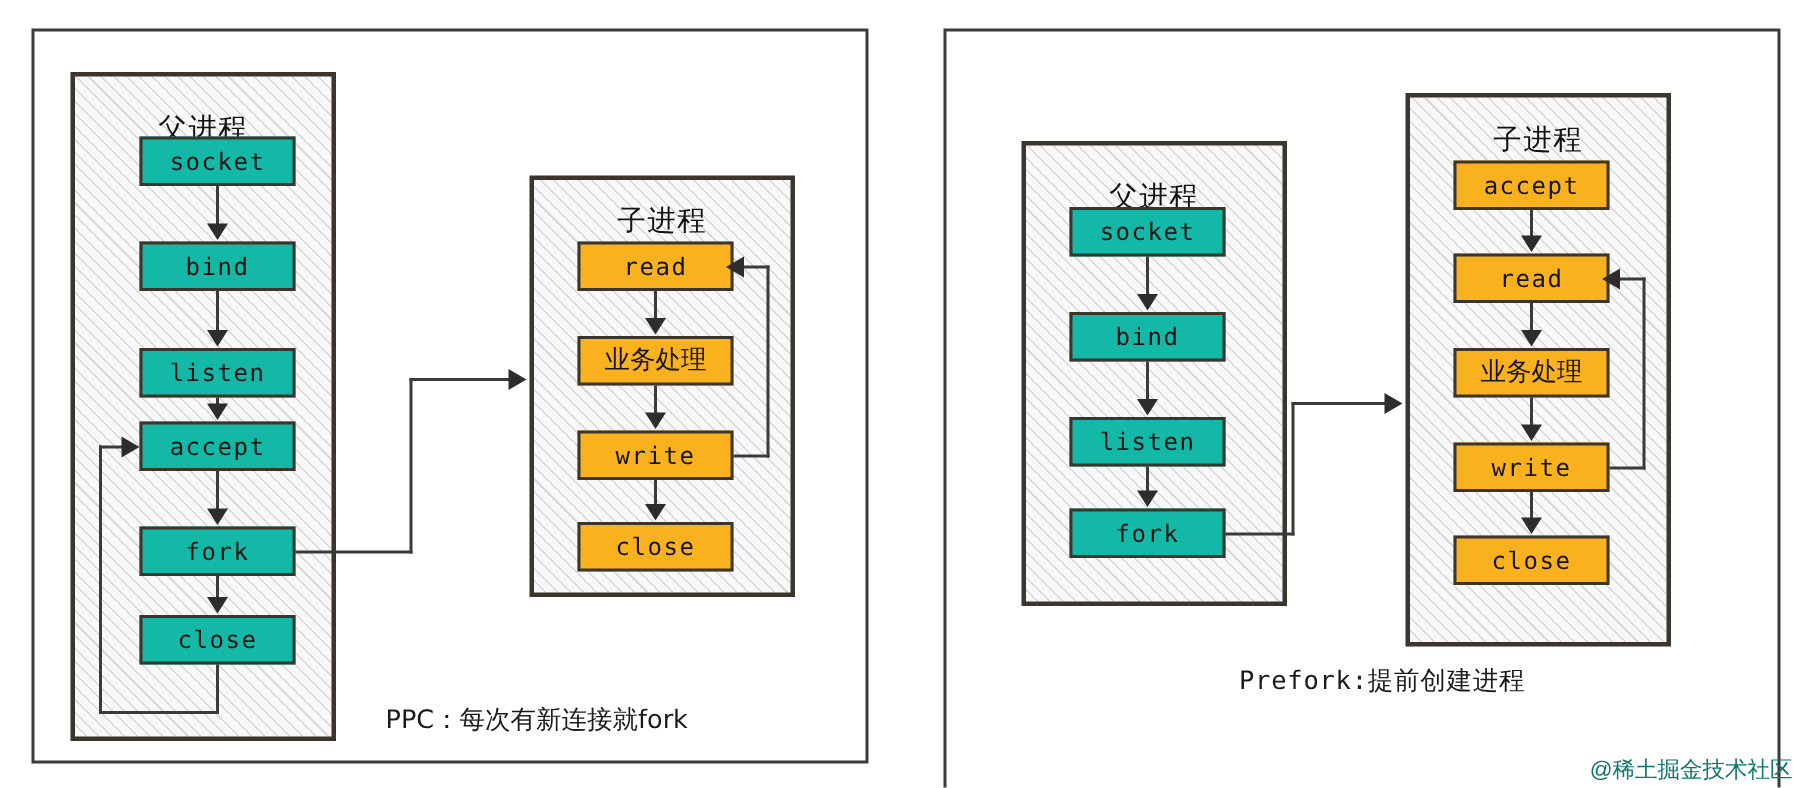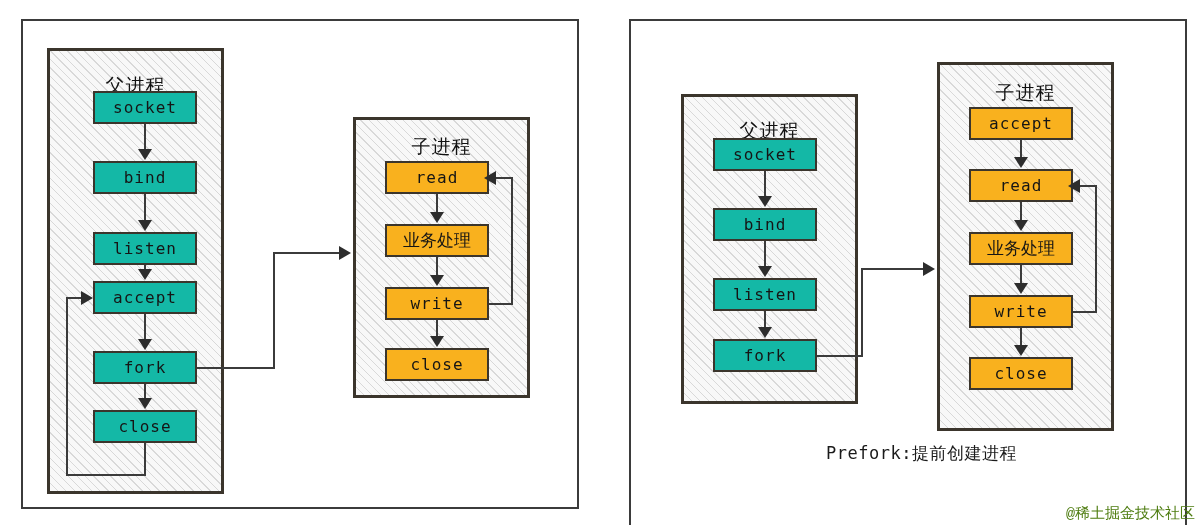--- a/index.html
+++ b/index.html
@@ -92,23 +92,23 @@
     white-space:nowrap;
   }
   #caption-left{left:255px;top:466px;font-family:"DejaVu Sans","Liberation Sans",sans-serif;}
   #caption-right{left:824px;top:440px;font-family:"DejaVu Sans Mono","Liberation Mono",monospace;letter-spacing:0.5px;}
 
   
   #watermark{
     position:absolute;
     right:8px;bottom:2px;
     font-size:15px;
-    color:#4d7c0f;
+    color:#0f766e;
     white-space:nowrap;
-    font-family:Liberation Mono, monospace;
+    font-family:Liberation Sans, sans-serif;
   }
 </style>
 </head>
 <body>
 
 <div class="stage">
 
   <div class="panel" id="panel-left">
 
     <div class="group" style="left:24px;top:27px;width:177px;height:446px;">
@@ -164,20 +164,21 @@
     <div class="seg h" style="left:466px;top:282px;width:24px;"></div>
     <div class="seg v" style="left:488px;top:156px;height:128px;"></div>
     <div class="seg h" style="left:472px;top:156px;width:18px;"></div>
     <div class="arrow-right" style="left:461px;top:150px;transform:rotate(180deg);"></div>
 
     <div class="seg h" style="left:174px;top:346px;width:78px;"></div>
     <div class="seg v" style="left:250px;top:231px;height:117px;"></div>
     <div class="seg h" style="left:250px;top:231px;width:70px;"></div>
     <div class="arrow-right" style="left:316px;top:225px;"></div>
 
+    <div class="caption" id="caption-left" style="left:234px;top:447px;">PPC：每次有新连接就fork</div>
   </div>
 
   <div class="panel" id="panel-right">
 
     <div class="group" style="left:50px;top:73px;width:177px;height:310px;">
       <div class="group-title" style="top:21px;">父进程</div>
     </div>
 
     <div class="node parent" style="left:82px;top:117px;width:104px;height:33px;">socket</div>
     <div class="node parent" style="left:82px;top:187px;width:104px;height:33px;">bind</div>

